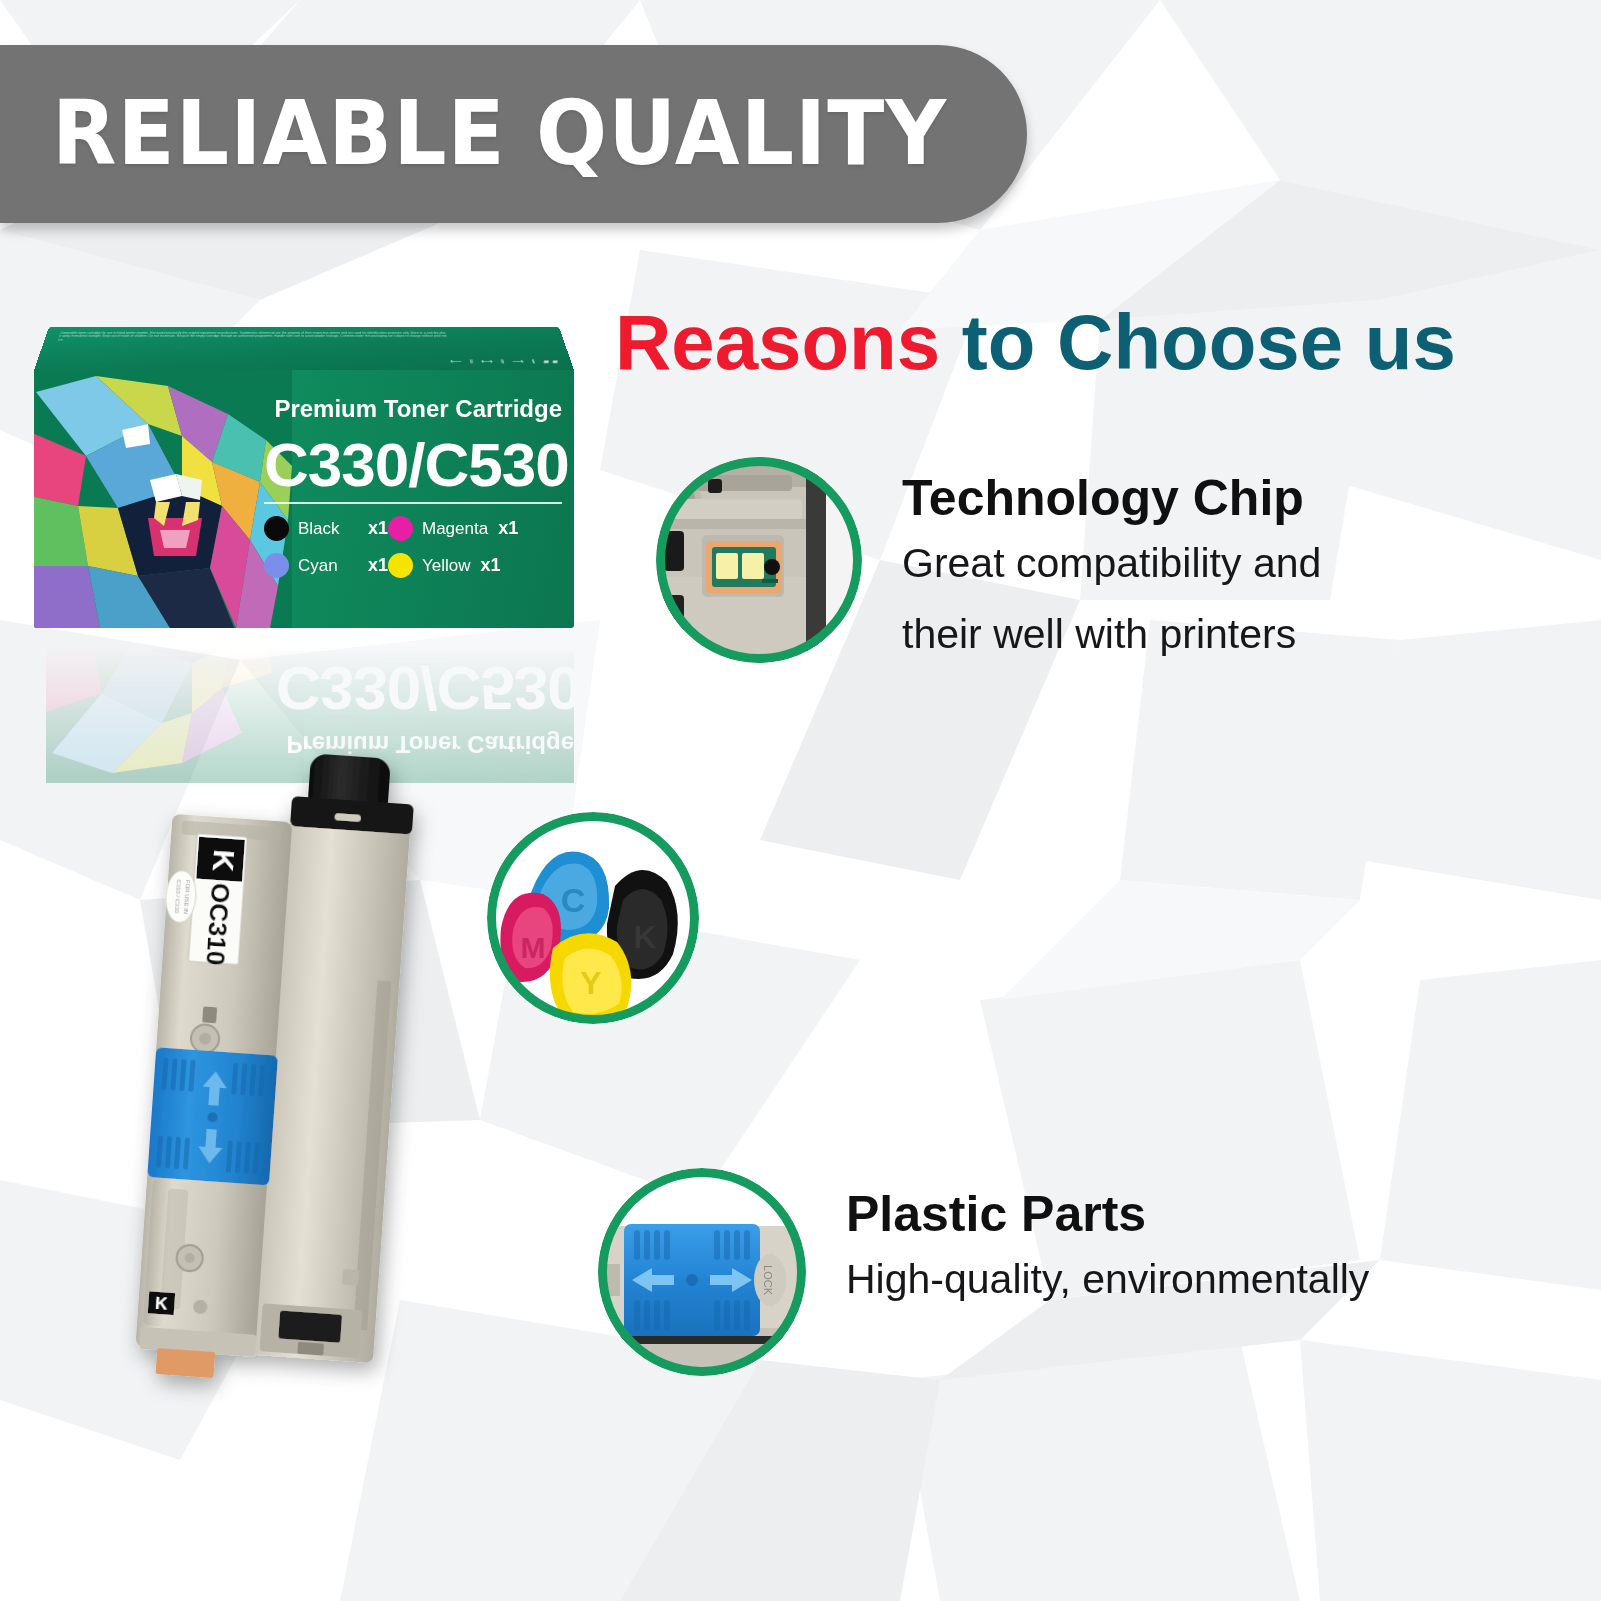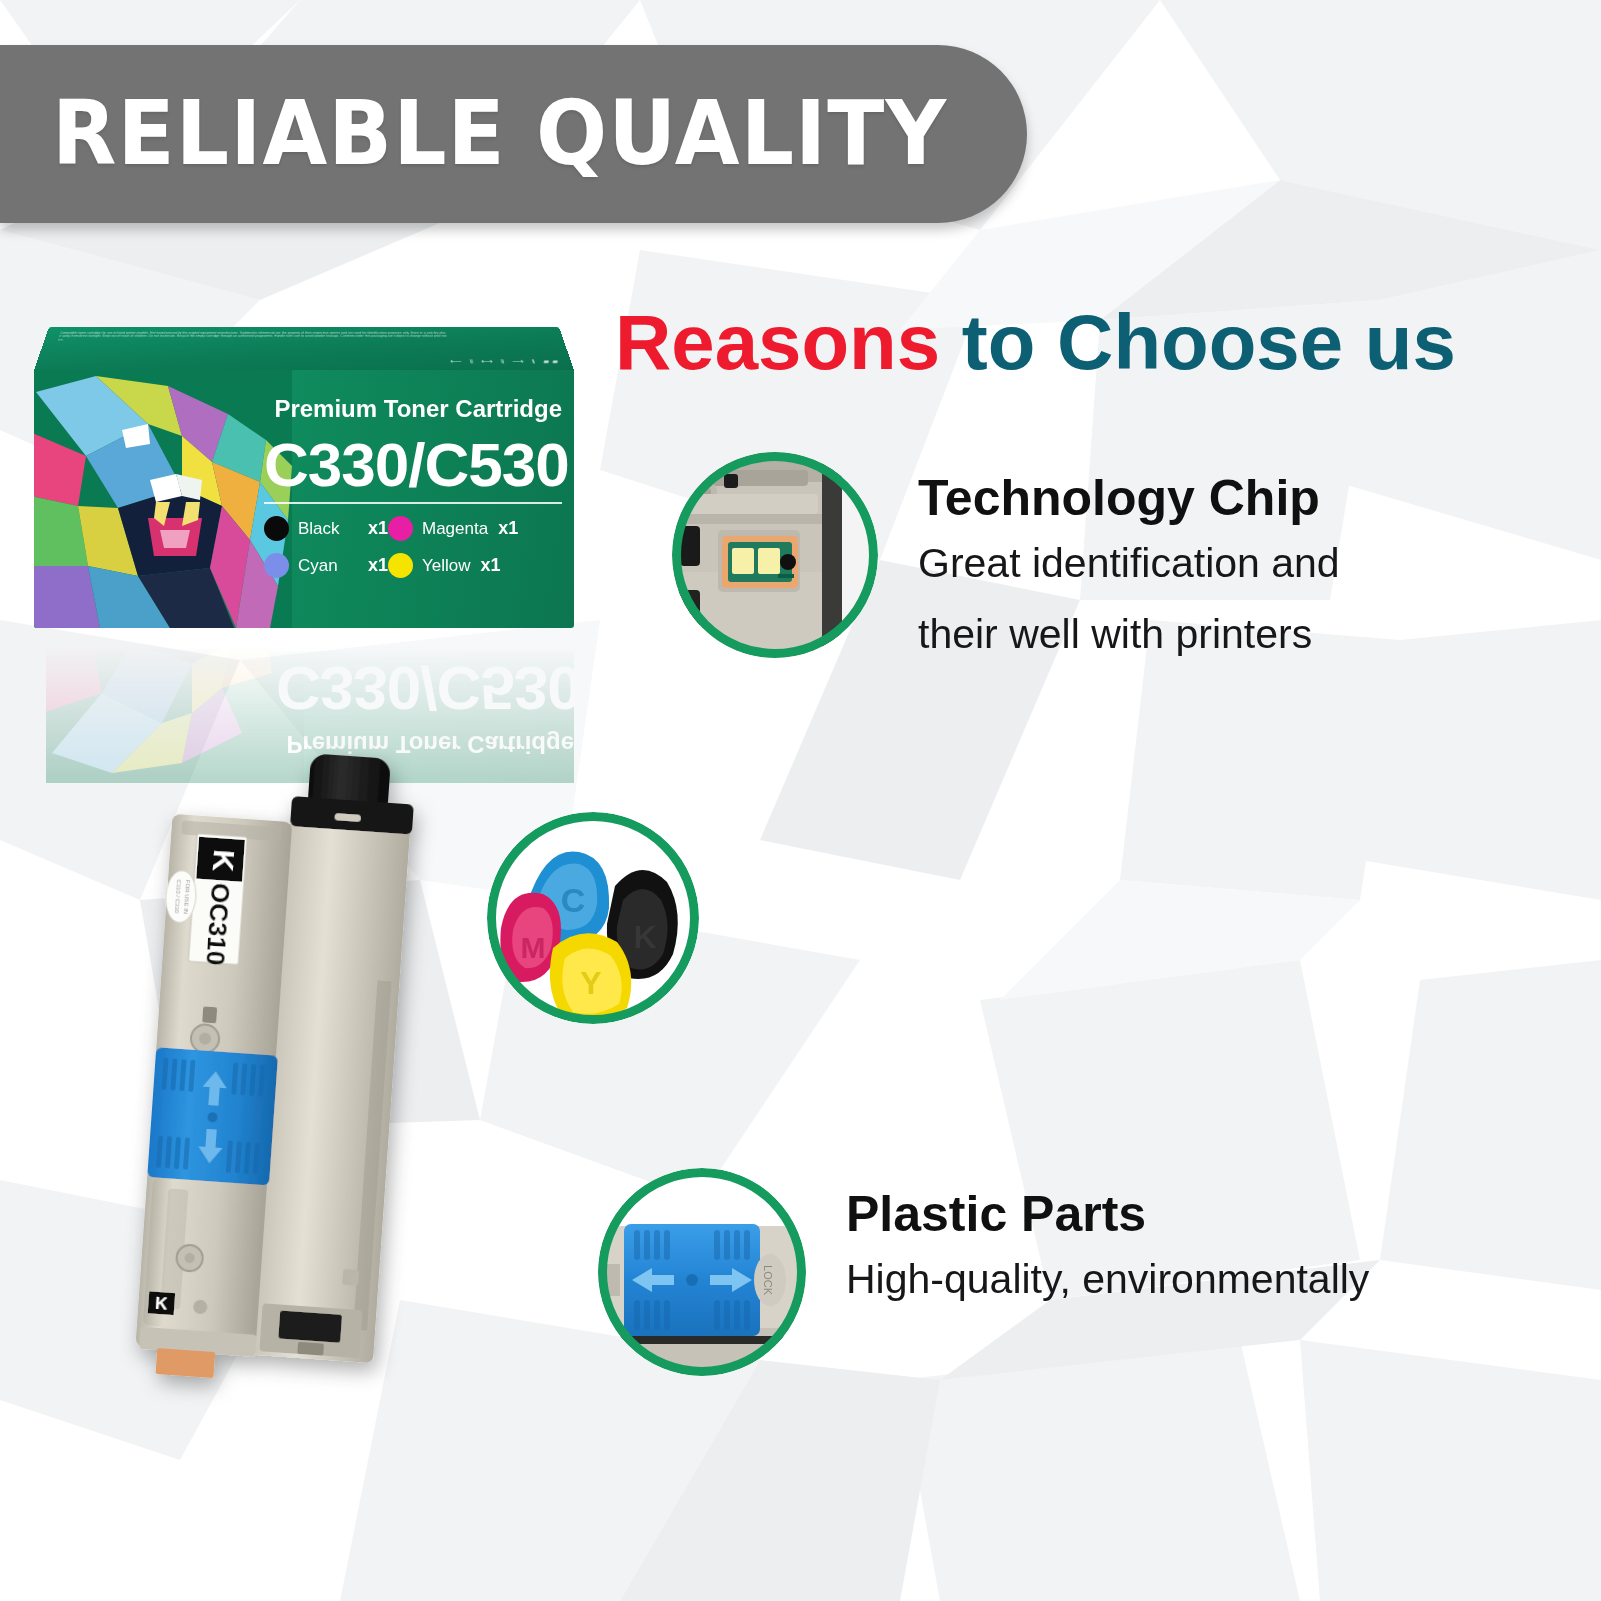--- a/index.html
+++ b/index.html
@@ -108,21 +108,21 @@
   }
 
   
   #cartridge-wrap{
     position:absolute; left:120px; top:745px;
     width:350px; height:680px; z-index:4;
   }
 
   
   .feature{ position:absolute; z-index:5; display:flex; align-items:flex-start; }
-  #feature-0{ left:672px; top:452px; }
+  #feature-0{ left:656px; top:452px;align-items:center; }
   #feature-1{ left:487px; top:812px; }
   #feature-2{ left:598px; top:1168px; }
 
   .f-circle{
     position:relative; flex:0 0 auto;
     border-radius:50%;
     background:#ffffff;
     overflow:hidden;
   }
   .f-text{ margin-left:40px; padding-top:18px; }
@@ -438,21 +438,21 @@
         <circle cx="116" cy="110" r="8" fill="#101010"></circle>
         <rect x="106" y="122" width="16" height="4" fill="#0d5c46"></rect>
         <rect x="150" y="0" width="20" height="206" fill="#3a3a38"></rect>
         <rect x="170" y="0" width="36" height="206" fill="#f4f4f4"></rect>
       </g>
       <circle cx="103" cy="103" r="98.5" fill="none" stroke="#169B5F" stroke-width="9"></circle>
     </svg>
   </div>
   <div class="f-text">
     <div class="f-title">Technology Chip</div>
-    <div class="f-desc">Great identification and</div>
+    <div class="f-desc">Great compatibility and</div>
     <div class="f-desc">their well with printers</div>
   </div>
 </div>
 
 <div class="feature" id="feature-1">
   <div class="f-circle" style="width:212px;height:212px;">
     <svg viewBox="0 0 212 212" width="212" height="212">
       <defs>
           <clipPath id="cp1">
             <circle cx="106" cy="106" r="106"></circle>

